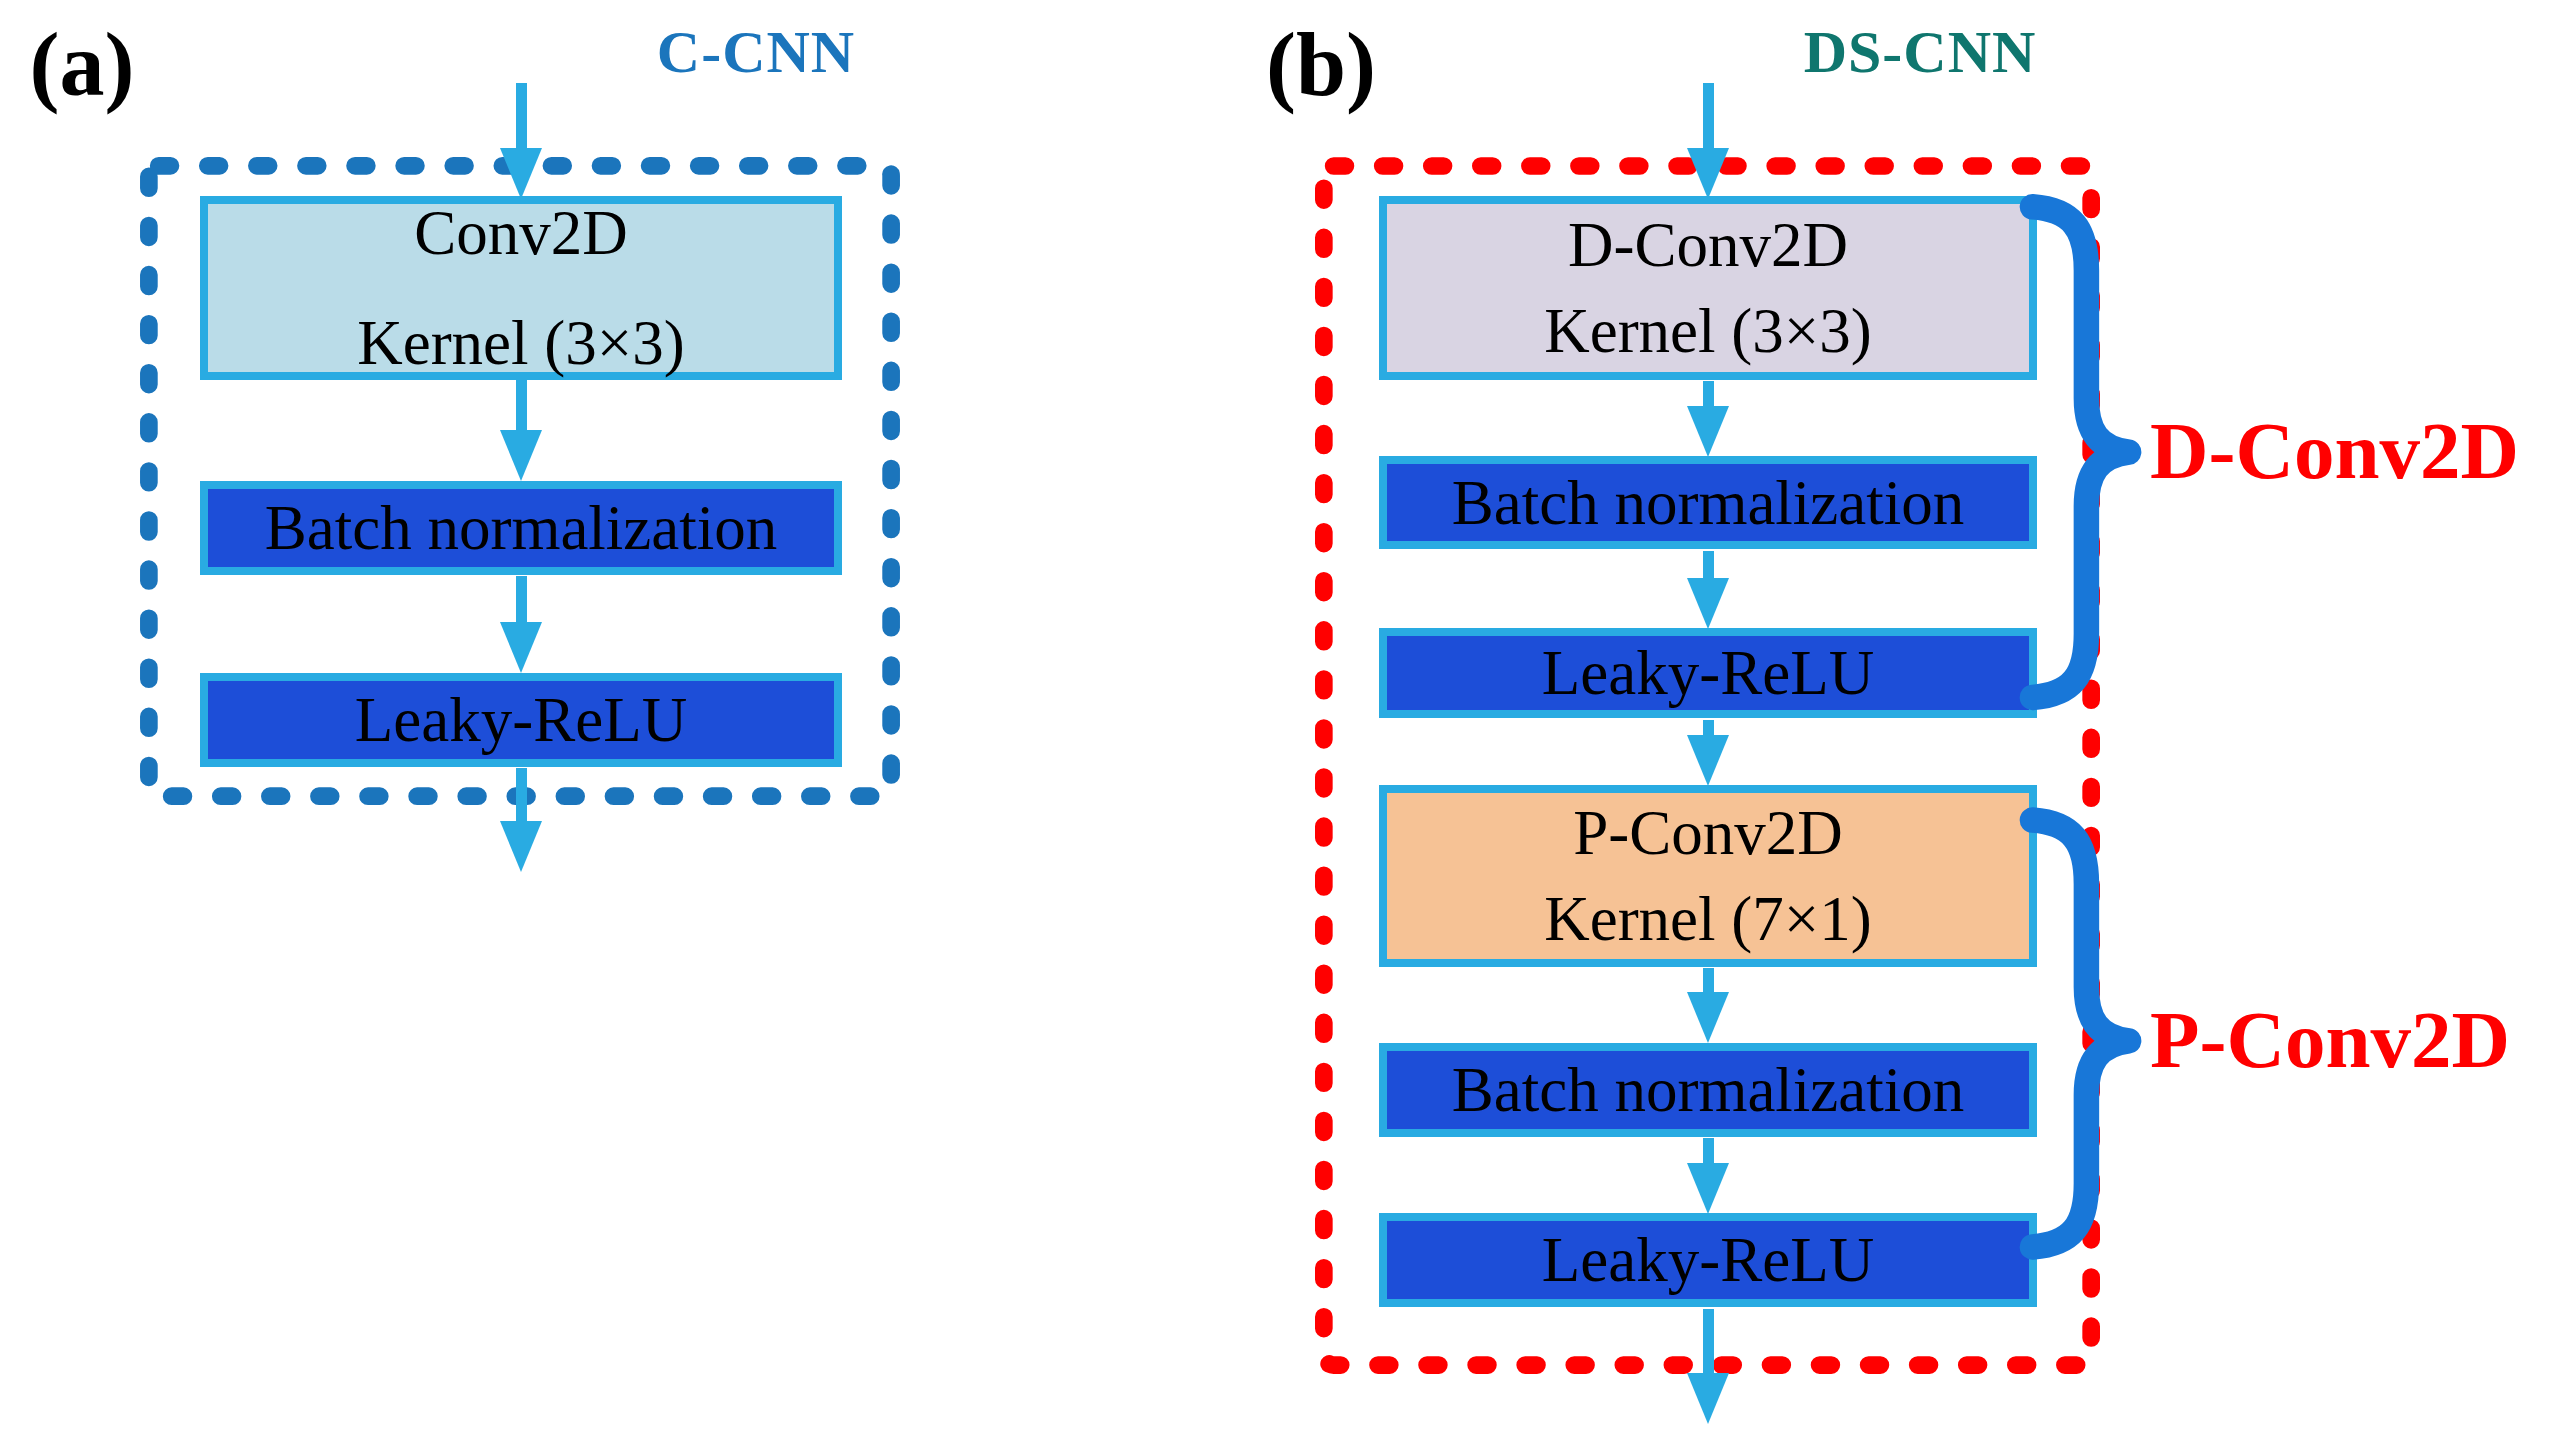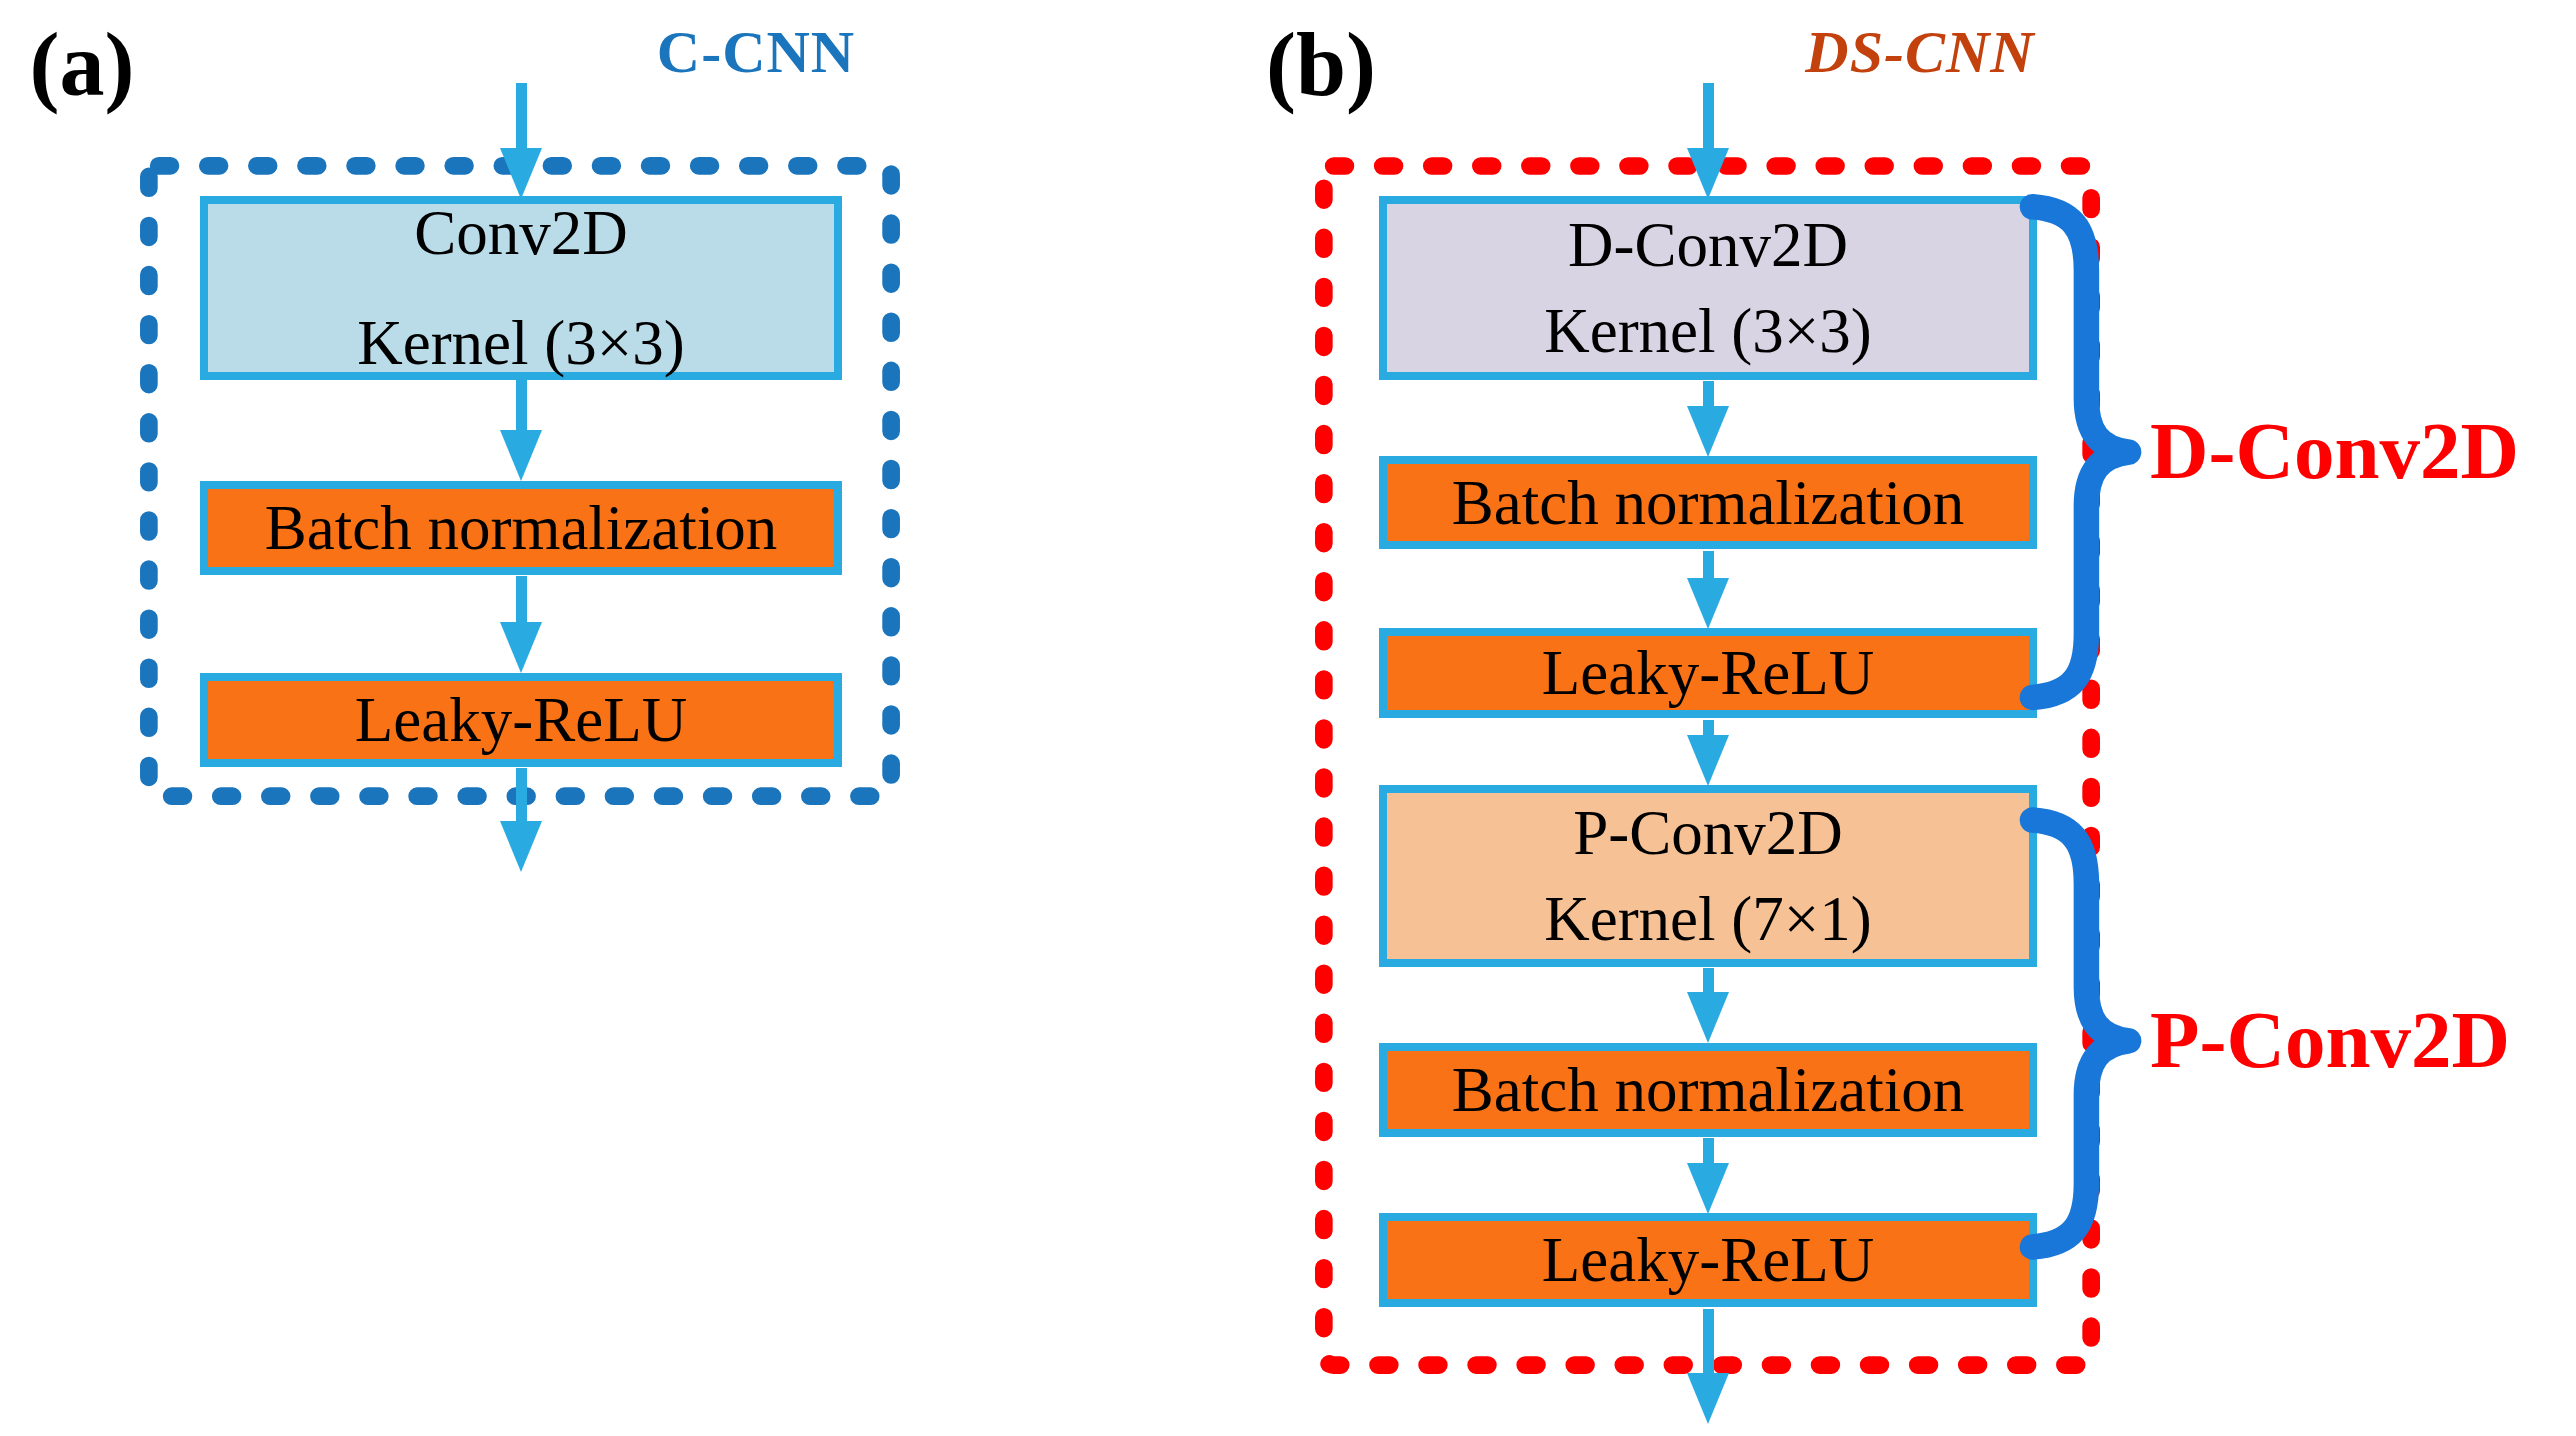--- a/index.html
+++ b/index.html
@@ -17,36 +17,36 @@
     line-height:1;
   }
   
   .title{
     position:absolute;top:21.6px;
     transform:translateX(-50%);
     font-size:60px;font-weight:bold;line-height:1;
     letter-spacing:1px;
   }
   .title.blue{color:#1B75BC;}
-  .title.red{color:#c2410c;font-style:italic;}
+  .title.red{color:#0f766e;}
   
   svg.dash{position:absolute;z-index:1;}
   svg.dash rect{
     fill:none;stroke-width:18;
     stroke-linecap:round;stroke-linejoin:round;
     stroke-dasharray:12 38;
   }
   svg.dash.blue rect{stroke:#1B75BC;}
   svg.dash.red rect{stroke:#FF0000;}
   
   .block{
     position:absolute;z-index:2;
     box-sizing:border-box;
     border:8.8px solid #29ABE2;
-    background:#f97316;
+    background:#1d4ed8;
     display:flex;flex-direction:column;
     align-items:center;justify-content:center;
     font-size:63px;color:#000000;text-align:center;
     line-height:86px;
   }
   .block span{display:block;white-space:nowrap;}
   .b-left{left:200px;width:642px;gap:24px;}
   .b-right{left:1379px;width:658px;}
   .fill-conv{background:#BADCE8;}
   .fill-dconv{background:#D9D4E3;}

